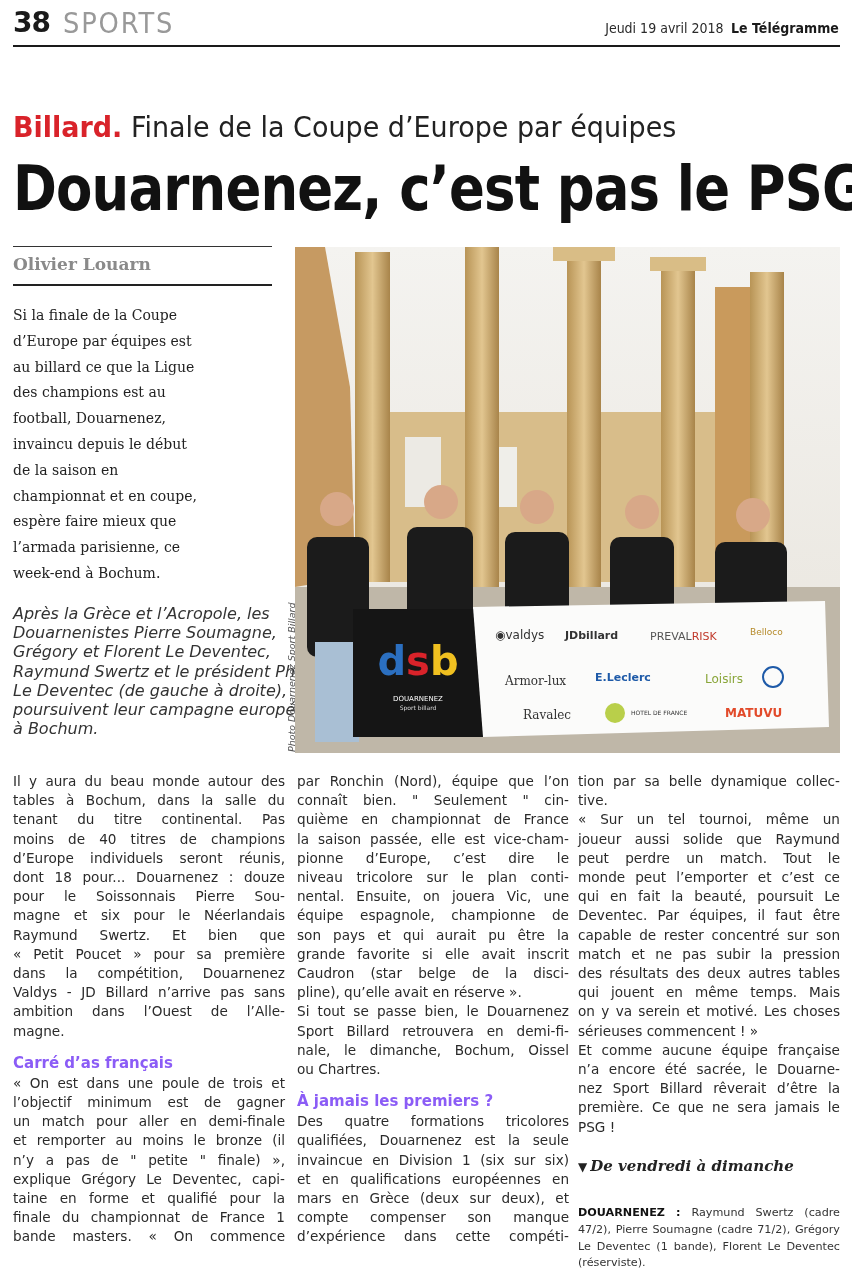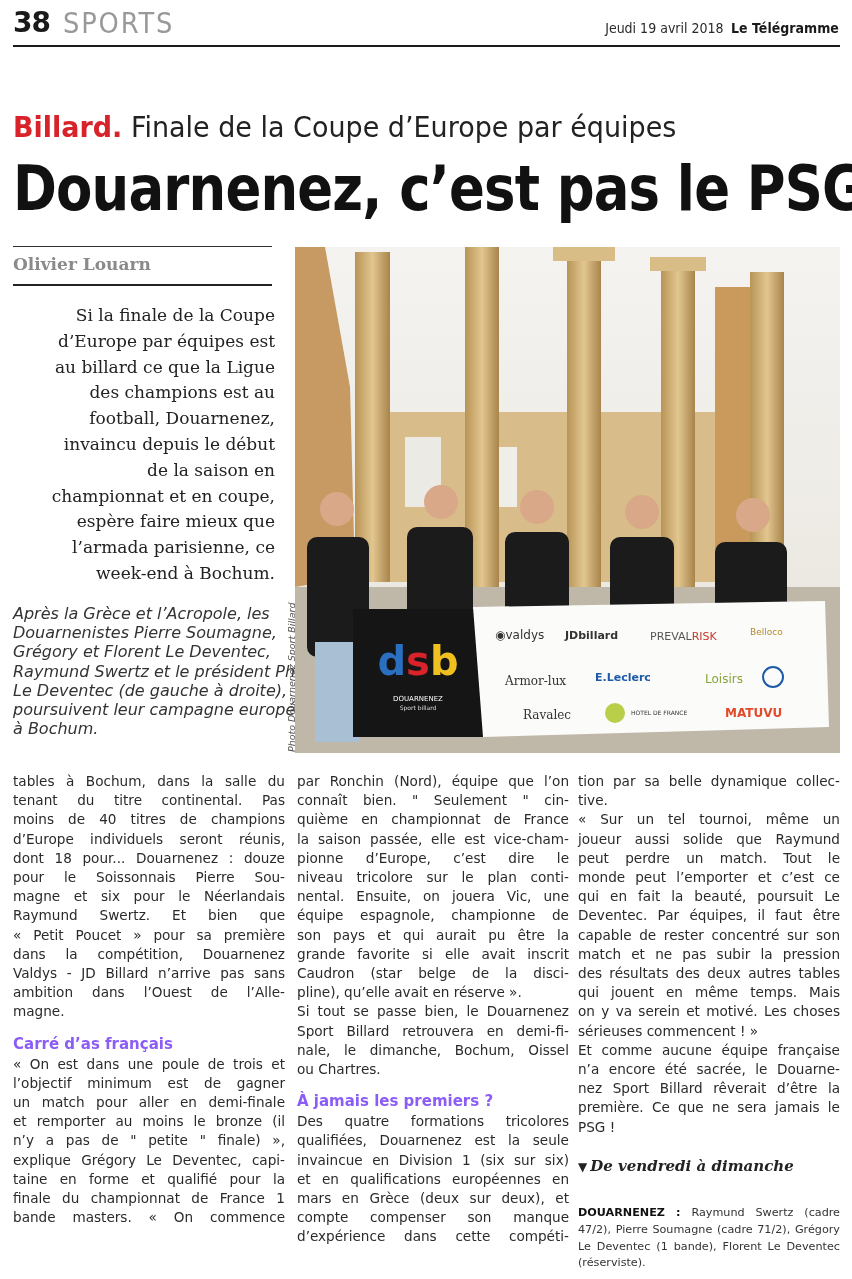--- a/index.html
+++ b/index.html
@@ -17,21 +17,21 @@
   .kicker { left: 13px; top: 110px; font-family: "DejaVu Sans", sans-serif; font-size: 29px; color: #222; white-space: nowrap; transform: scaleX(0.93); transform-origin: left; }
   .kicker .cat { color: #d9232a; font-weight: bold; }
   .headline { left: 13px; top: 152px; font-family: "DejaVu Sans", sans-serif; font-weight: bold; font-size: 63px; letter-spacing: -1px; color: #111; white-space: nowrap; transform: scaleX(0.84); transform-origin: left; }
 
   
   .by-rule1 { left: 13px; top: 246px; width: 259px; height: 1px; background: #333; }
   .byline { left: 13px; top: 254px; font-family: "DejaVu Serif", serif; font-weight: bold; font-size: 17px; color: #8a8a8a; text-align: right; }
   .by-rule2 { left: 13px; top: 284px; width: 259px; height: 2px; background: #222; }
 
   
-  .chapo { left: 13px; top: 303px; width: 262px; font-family: "DejaVu Serif", serif; font-size: 17px; line-height: 25.8px; color: #222; text-align: right; }
+  .chapo { left: 13px; top: 303px; width: 262px; font-family: "DejaVu Serif", serif; font-size: 14px; line-height: 25.8px; color: #222; }
   .chapo span { display: block; white-space: nowrap; }
 
   
   .caption { left: 13px; top: 604px; width: 270px; font-family: "DejaVu Sans", sans-serif; font-style: italic; font-size: 16px; line-height: 19.2px; color: #333; }
   .caption span { display: block; white-space: nowrap; }
   .credit { left: 286px; top: 752px; font-family: "DejaVu Sans", sans-serif; font-style: italic; font-size: 9.5px; color: #555; transform: rotate(-90deg); transform-origin: left top; white-space: nowrap; }
 
   
   .photo { left: 295px; top: 247px; width: 545px; height: 506px; overflow: hidden; background: #ece9e2; }
   .photo svg { display: block; }
@@ -162,20 +162,21 @@
       <text x="228" y="472" font-size="12" font-family="DejaVu Serif, serif">Ravalec</text>
       <circle cx="320" cy="466" r="10" fill="#b9cf4a"></circle>
       <text x="336" y="468" font-size="6">HOTEL DE FRANCE</text>
       <text x="430" y="470" font-size="12" font-weight="bold" fill="#e24a2a">MATUVU</text>
     </g>
   </svg>
 </div>
 
 <div class="abs col col1">
   <p>
+    <span class="ln">Il y aura du beau monde autour des</span>
     <span class="ln">tables à Bochum, dans la salle du</span>
     <span class="ln">tenant du titre continental. Pas</span>
     <span class="ln">moins de 40 titres de champions</span>
     <span class="ln">d’Europe individuels seront réunis,</span>
     <span class="ln">dont 18 pour... Douarnenez : douze</span>
     <span class="ln">pour le Soissonnais Pierre Sou-</span>
     <span class="ln">magne et six pour le Néerlandais</span>
     <span class="ln">Raymund Swertz. Et bien que</span>
     <span class="ln">« Petit Poucet » pour sa première</span>
     <span class="ln">dans la compétition, Douarnenez</span>

